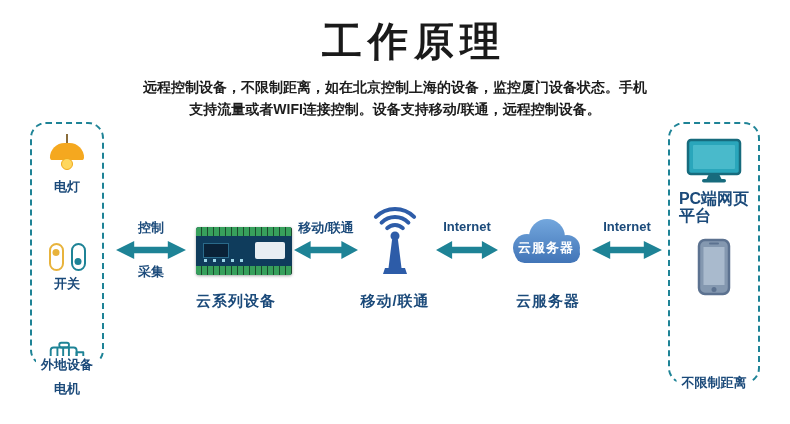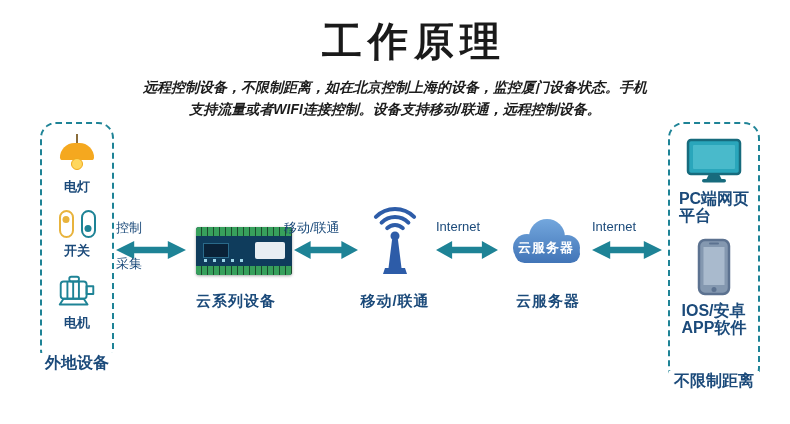--- a/index.html
+++ b/index.html
@@ -11,30 +11,30 @@
     --text-dark:#1a1a1a;
   }
   *{box-sizing:border-box;margin:0;padding:0;}
   body{background:#fff;font-family:"Liberation Sans","DejaVu Sans",sans-serif;}
   .canvas{position:relative;width:790px;height:424px;background:#fff;overflow:hidden;}
 
   
   .title{position:absolute;top:14px;left:0;width:100%;text-align:center;
          font-size:40px;font-weight:bold;color:var(--text-dark);letter-spacing:.15em;margin-left:19px;}
   .desc{position:absolute;top:76px;left:0;width:100%;text-align:center;
-        font-size:14px;font-weight:bold;color:#1c1c1c;line-height:22px;font-style:italic;}
+        font-size:14px;font-weight:bold;color:#1c1c1c;line-height:22px;}
 
   
   .panel{position:absolute;border:2px dashed var(--teal);border-radius:16px;
          display:flex;flex-direction:column;align-items:center;}
-  #left-panel{left:40px;top:122px;width:74px;height:244px;padding-top:10px;}
+  #left-panel{left:30px;top:122px;width:74px;height:244px;padding-top:10px;gap:33px;}
   #right-panel{left:668px;top:122px;width:92px;height:262px;padding-top:14px;}
   .panel-title{position:absolute;bottom:-10px;left:50%;transform:translateX(-50%);
          background:#fff;padding:0 5px;white-space:nowrap;color:var(--navy);
-         font-size:16px;font-weight:bold;text-align:right;}
+         font-size:13px;font-weight:bold;text-align:right;}
   .p-item{display:flex;flex-direction:column;align-items:center;}
   .p-label{color:var(--navy);font-size:13px;font-weight:bold;margin-top:4px;}
   .p-label2{color:var(--navy);font-size:16px;font-weight:bold;line-height:17px;margin-top:6px;}
 
   
   .lamp{width:40px;height:40px;position:relative;}
   .lamp .cord{position:absolute;top:0;left:19px;width:2px;height:9px;background:#8a6d3b;}
   .lamp .shade{position:absolute;top:9px;left:3px;width:34px;height:17px;
                border-radius:17px 17px 3px 3px;background:var(--lamp-yellow);}
   .lamp .bulb{position:absolute;top:24px;left:14px;width:12px;height:12px;border-radius:50%;
@@ -50,22 +50,22 @@
   .pill::after{content:"";position:absolute;width:7px;height:7px;border-radius:50%;
                left:50%;transform:translateX(-50%);}
   .pill-y{border-color:#e8b33c;}
   .pill-y::after{top:4px;background:#e8b33c;}
   .pill-t{border-color:var(--teal);}
   .pill-t::after{bottom:4px;background:var(--teal);}
 
   
   .arrow{position:absolute;height:18px;background:var(--teal);
     clip-path:polygon(0 50%,26% 0,26% 32%,74% 32%,74% 0,100% 50%,74% 100%,74% 68%,26% 68%,26% 100%);}
-  .link-label{position:absolute;color:var(--navy);font-size:13px;font-weight:normal;
-    white-space:nowrap;}
+  .link-label{position:absolute;color:var(--navy);font-size:13px;font-weight:bold;
+    text-align:center;white-space:nowrap;}
 
   
   .device-board{position:absolute;left:196px;top:227px;width:96px;height:48px;
     background:#13314f;border-radius:3px;box-shadow:0 1px 3px rgba(0,0,0,.35);overflow:hidden;}
   .dev-strip{position:absolute;left:0;right:0;height:9px;
     background:repeating-linear-gradient(90deg,#37a05c 0 5px,#1c4a2e 5px 6px);}
   .dev-strip.top{top:0;} .dev-strip.bottom{bottom:0;}
   .dev-mid{position:absolute;top:9px;bottom:9px;left:0;right:0;background:#0f3c5c;}
   .dev-chip{position:absolute;left:7px;top:7px;width:26px;height:15px;background:#0a2238;border:1px solid #2a6a8a;}
   .dev-sticker{position:absolute;right:7px;top:6px;width:30px;height:17px;background:#e8eef2;border-radius:2px;}
@@ -130,21 +130,21 @@
           <path d="M10 25 L31 25 L35 31 L6 31 Z"></path>
         </g>
       </svg>
       <div class="p-label">电机</div>
     </div>
     <div class="panel-title">外地设备</div>
   </div>
 
   <div class="link-label" style="left:116px;top:219px;width:70px;">控制</div>
   <div class="arrow" style="left:116px;top:241px;width:70px;"></div>
-  <div class="link-label" style="left:116px;top:255px;width:70px;">采集</div>
+  <div class="link-label" style="left:116px;top:263px;width:70px;">采集</div>
 
   <div class="device-board">
     <div class="dev-strip top"></div>
     <div class="dev-mid">
       <div class="dev-chip"></div>
       <div class="dev-sticker"></div>
       <div class="dev-dots"></div>
     </div>
     <div class="dev-strip bottom"></div>
   </div>
@@ -199,21 +199,17 @@
         <div>平台</div>
       </div>
     </div>
     <div class="p-item phone-wrap">
       <svg width="34" height="58" viewBox="0 0 34 58">
         <rect x="2" y="2" width="30" height="54" rx="6" fill="#8498b0" stroke="#5c7290" stroke-width="2.5"></rect>
         <rect x="6.5" y="9" width="21" height="38" fill="#a9bacd"></rect>
         <rect x="12" y="4.5" width="10" height="2" rx="1" fill="#5c7290"></rect>
         <circle cx="17" cy="51.5" r="2.5" fill="#5c7290"></circle>
       </svg>
-      <div class="p-label2">
-        <div>IOS/安卓</div>
-        <div>APP软件</div>
-      </div>
     </div>
     <div class="panel-title">不限制距离</div>
   </div>
 
 </div>
 
 </body></html>

